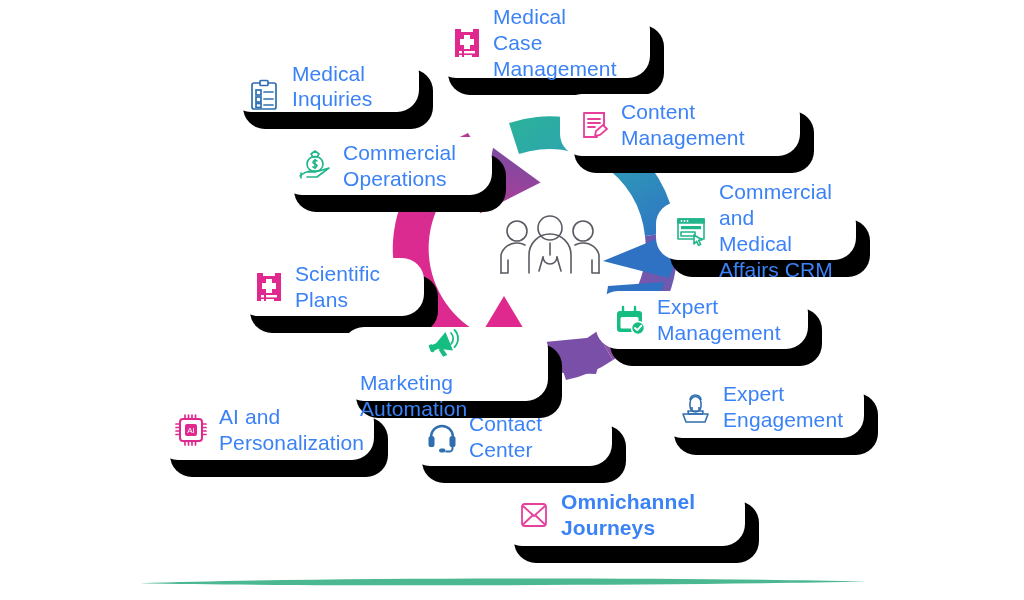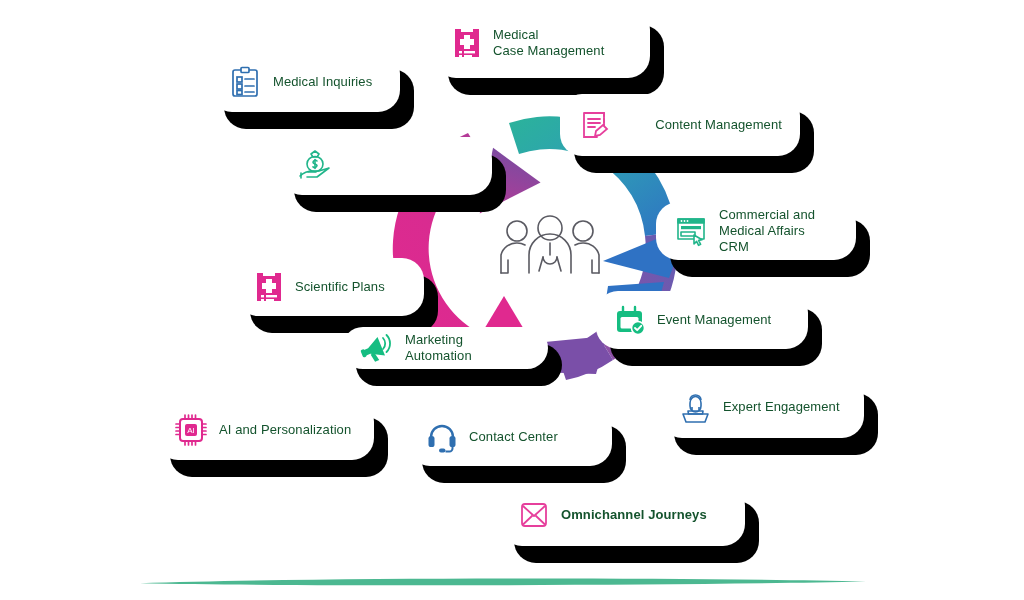--- a/index.html
+++ b/index.html
@@ -24,36 +24,36 @@
     border-radius:22px;
     display:flex;
     align-items:center;
     gap:11px;
     padding:0 18px;
     box-shadow: 14px 17px 0 0 #000000;
     z-index:5;
   }
   .card .ico { flex:0 0 auto; display:flex; align-items:center; justify-content:center; }
   .card .lbl {
-    color:#14532d;
-    font-size:13px;
+    color:#3b82f6;
+    font-size:21px;
     line-height:1.22;
     white-space:pre-line;
     letter-spacing:0.1px;
   }
 
   
-  #card-medical-inquiries      { left:210px; top:52px;  width:190px; height:60px; }
+  #card-medical-inquiries      { left:229px; top:52px;  width:190px; height:60px;align-items:flex-end; }
   #card-medical-case           { left:434px; top:8px;   width:216px; height:70px; z-index:6; }
   #card-content-management     { left:560px; top:94px;  width:240px; height:62px; z-index:6;justify-content:space-between; }
   #card-commercial-operations  { left:280px; top:137px; width:212px; height:58px; z-index:6; }
   #card-crm                    { left:656px; top:202px; width:200px; height:58px; z-index:7; }
   #card-scientific-plans       { left:236px; top:258px; width:188px; height:58px; }
   #card-event-management       { left:596px; top:291px; width:212px; height:58px; z-index:7; }
-  #card-marketing-automation   { left:342px; top:327px; width:206px; height:42px; z-index:7; }
+  #card-marketing-automation   { left:342px; top:327px; width:206px; height:74px; z-index:7;flex-direction:column; }
   #card-expert-engagement      { left:660px; top:376px; width:204px; height:62px; }
   #card-ai-personalization     { left:156px; top:400px; width:218px; height:60px; }
   #card-contact-center         { left:408px; top:408px; width:204px; height:58px; }
   #card-omnichannel-journeys   { left:500px; top:484px; width:245px; height:62px;font-weight:bold; }
 
   
   #card-medical-case .lbl, #card-crm .lbl { line-height:1.24; }
 
   
   #footer-bar {
@@ -196,20 +196,21 @@
       <svg width="34" height="32" viewBox="0 0 34 32" fill="none" stroke="#21b58a" stroke-width="1.6" stroke-linecap="round" stroke-linejoin="round">
         <path d="M13 4 l4 -3 4 3 -2 3 h-4 z"></path>
         <ellipse cx="17" cy="14" rx="8" ry="7.5"></ellipse>
         <path d="M19 11 a2.4 2.4 0 0 0 -4 1.2 c0 2.2 4 1.2 4 3.4 a2.4 2.4 0 0 1 -4 1.2"></path>
         <line x1="17" y1="9.5" x2="17" y2="18.5"></line>
         <path d="M2 26 c4 -4 8 -5 13 -5 h6 l10 -3 -12 9 h-10"></path>
         <path d="M3 23 v5"></path>
         <path d="M10 22 h8"></path>
       </svg>
     </span>
+    <span class="lbl">Commercial Operations</span>
   </div>
 
   <div class="card" id="card-crm">
     <span class="ico">
       <svg width="34" height="32" viewBox="0 0 34 32" fill="none" stroke="#21b58a" stroke-width="1.6" stroke-linejoin="round">
         <path d="M4 4 h26 v20 h-26 z"></path>
         <path d="M4 4 h26 v4 h-26 z" fill="#21b58a"></path>
         <circle cx="7.5" cy="6" r="0.9" fill="#ffffff" stroke="none"></circle>
         <circle cx="10.5" cy="6" r="0.9" fill="#ffffff" stroke="none"></circle>
         <circle cx="13.5" cy="6" r="0.9" fill="#ffffff" stroke="none"></circle>
@@ -239,21 +240,21 @@
   <div class="card" id="card-event-management">
     <span class="ico">
       <svg width="32" height="32" viewBox="0 0 32 32">
         <path d="M9 3 v5 M21 3 v5" stroke="#15bd81" stroke-width="2.4" stroke-linecap="round" fill="none"></path>
         <rect x="3" y="7" width="25" height="21" rx="3" fill="#15bd81"></rect>
         <rect x="6.5" y="13" width="18" height="11.5" rx="1.5" fill="#ffffff"></rect>
         <circle cx="24" cy="24" r="6.5" fill="#15bd81" stroke="#ffffff" stroke-width="1.6"></circle>
         <path d="M21 24 l2.2 2.2 4 -4.4" stroke="#ffffff" stroke-width="1.9" fill="none" stroke-linecap="round" stroke-linejoin="round"></path>
       </svg>
     </span>
-    <span class="lbl">Event Management</span>
+    <span class="lbl">Expert Management</span>
   </div>
 
   <div class="card" id="card-marketing-automation">
     <span class="ico">
       <svg width="34" height="32" viewBox="0 0 34 32">
         <g transform="rotate(-22 17 17)">
           <path d="M4 13 h5 l13 -7 v20 l-13 -7 h-5 z" fill="#15bd81"></path>
           <rect x="1" y="12" width="4" height="8" rx="1.6" fill="#15bd81"></rect>
           <path d="M9 20 l1.5 8 h4.5 l-2 -9 z" fill="#15bd81"></path>
         </g>

